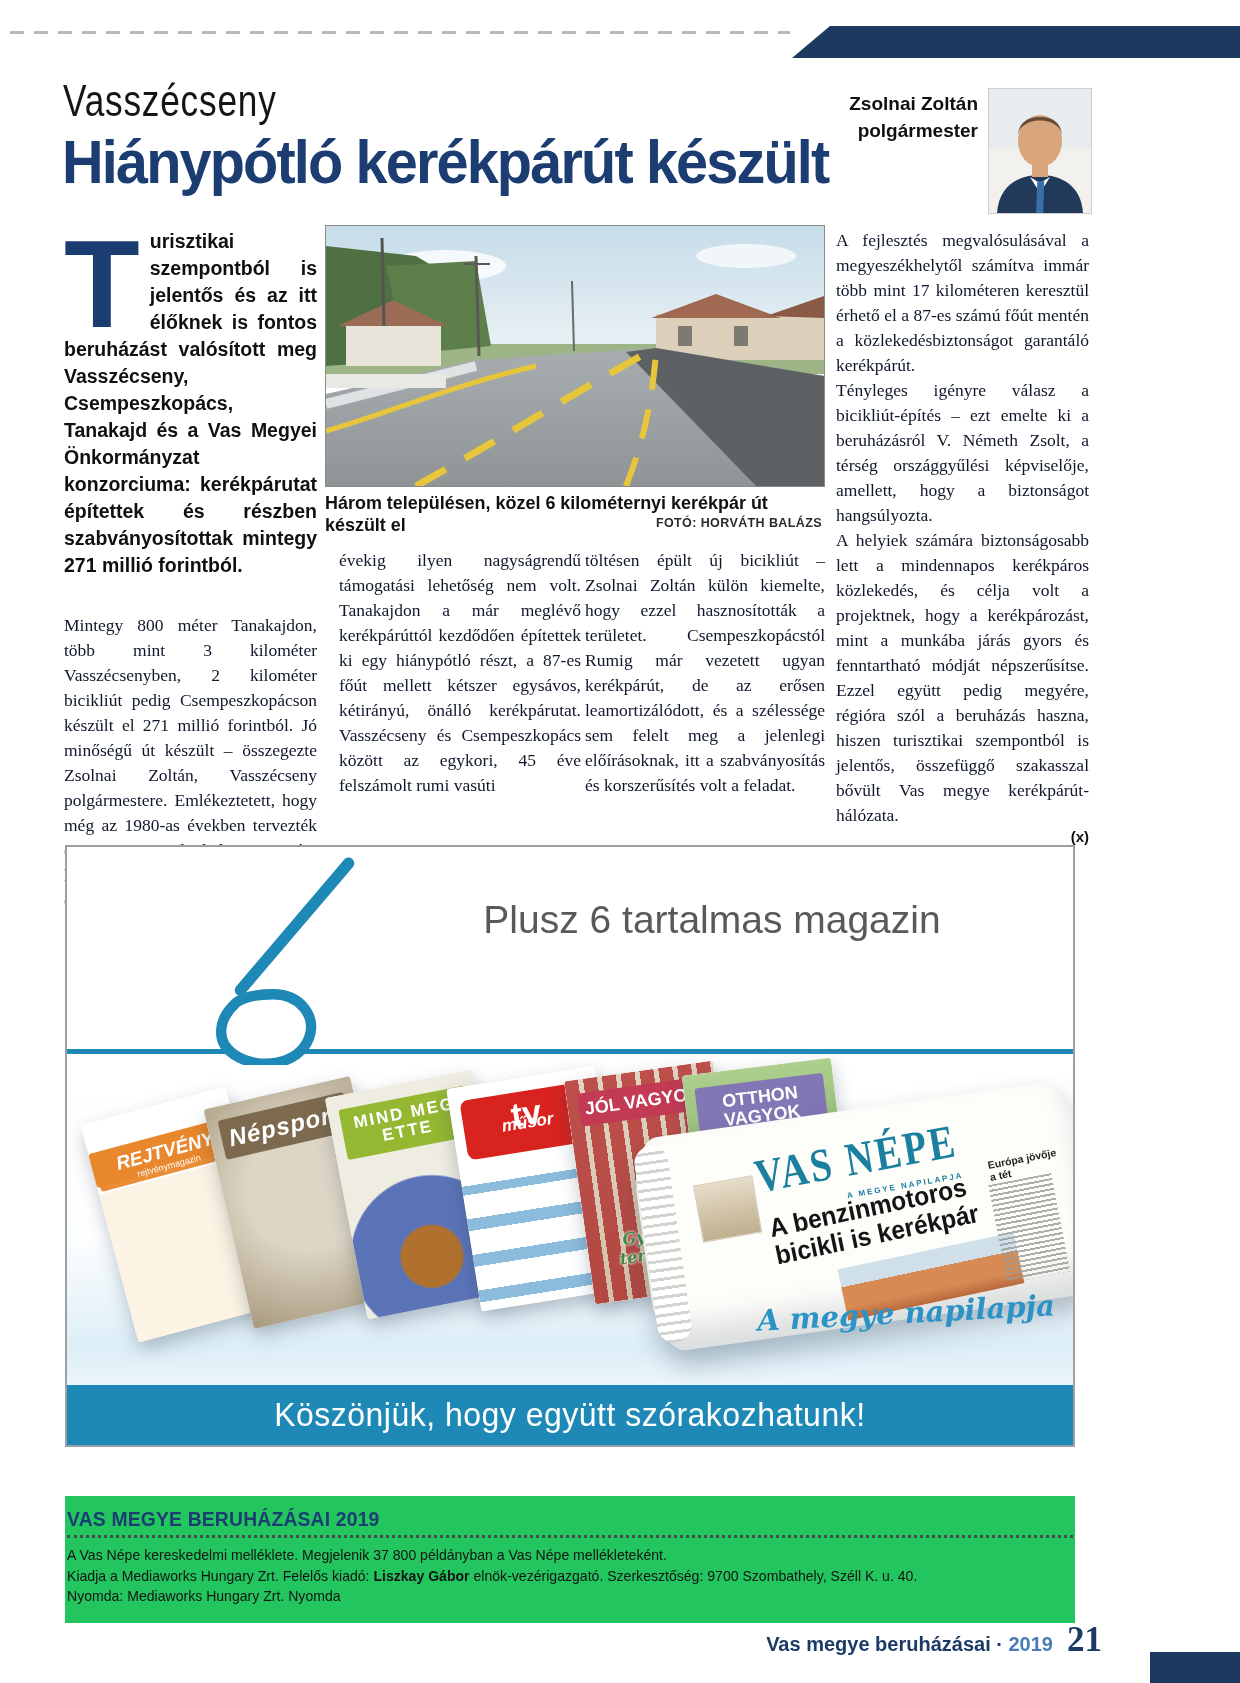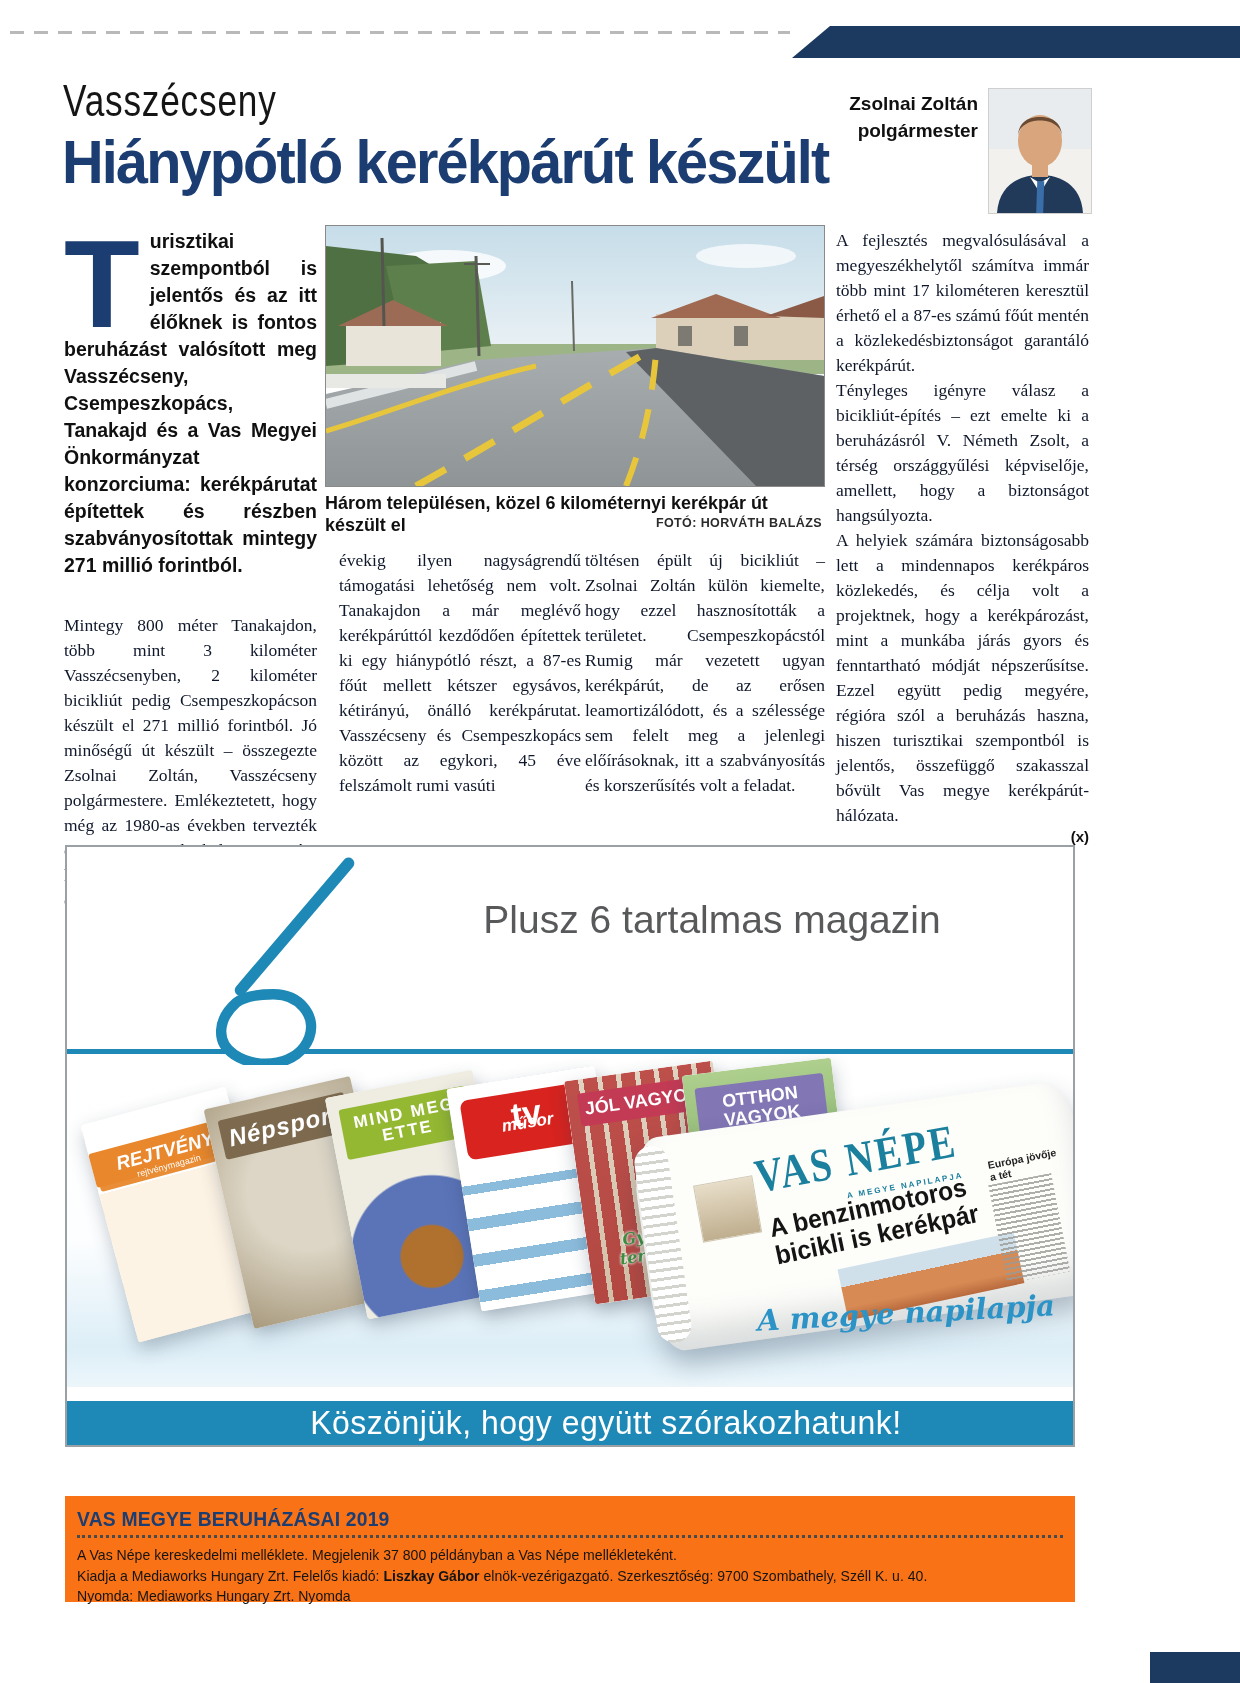--- a/index.html
+++ b/index.html
@@ -45,22 +45,22 @@
 
   
   .ad { position:absolute; left:65px; top:845px; width:1010px; height:602px; background:#fff;
     border:2px solid #9aa0a4; box-sizing:border-box; overflow:hidden; }
   .ad-heading { position:absolute; left:300px; top:42px; width:690px; text-align:center;
     font-size:39px; line-height:62px; color:#58595b; z-index:1; }
   .ad-line { position:absolute; left:0; top:202px; width:100%; height:5px; background:#1e89b6; z-index:2; }
   .ad-quote { position:absolute; left:90px; top:10px; width:300px; height:208px; z-index:4; }
   .ad-fan { position:absolute; left:0; top:207px; width:100%; height:333px; z-index:1;
     background:linear-gradient(to bottom,#ffffff 0%,#fdfeff 55%,#ddeef7 88%,#ecf6fb 100%); }
-  .ad-bar { position:absolute; left:0; bottom:0; width:100%; height:44px; background:#1e89b6;
-    display:flex; align-items:center; justify-content:center; z-index:5;padding-left:36px; }
+  .ad-bar { position:absolute; left:0; bottom:0; width:100%; height:60px; background:#1e89b6;
+    display:flex; align-items:center; justify-content:center; z-index:5; }
   .ad-bar span { color:#fff; font-size:33px; letter-spacing:0.5px; transform:scaleX(0.97); }
 
   
   .mag { position:absolute; width:150px; height:225px; background:#fbfaf6; border-radius:3px;
     box-shadow:0 8px 18px rgba(40,60,80,.3); }
   .mag .body { position:absolute; inset:0; border-radius:3px; z-index:0; }
   .mag .head { position:relative; z-index:1; margin:14px auto 0; width:82%; padding:7px 3px;
     color:#fff; font-weight:700; text-align:center; line-height:1.08; font-size:18px; border-radius:3px; }
   .mag .sub { position:relative; z-index:1; text-align:center; }
   .mag-1 .head { width:96%; font-style:italic; font-size:19px; margin-top:30px; }
@@ -101,22 +101,22 @@
   .np-strip { position:absolute; left:190px; top:150px; width:180px; height:52px; transform:rotate(-4deg);
     background:linear-gradient(#cfe0ea 0 35%, #d88a54 35% 75%, #b86a3e 100%); }
   .np-sidehead { position:absolute; left:352px; top:66px; width:70px; font-weight:700; font-size:10.5px;
     line-height:12px; color:#222; transform:rotate(-3deg); }
   .np-sidetext { position:absolute; left:352px; top:92px; width:64px; height:100px; transform:rotate(-3deg);
     background:repeating-linear-gradient(180deg,#9a9a96 0 2px, transparent 2px 5px); opacity:.8; }
   .tagline { position:absolute; left:690px; top:242px; z-index:7; font-family:"DejaVu Serif",serif;
     font-style:italic; font-weight:700; font-size:29px; color:#2b93c6; transform:rotate(-3deg); }
 
   
-  .imprint { position:absolute; left:65px; top:1496px; width:1010px; height:106px; background:#f97316;
-    box-sizing:border-box; padding:11px 12px; }
+  .imprint { position:absolute; left:65px; top:1496px; width:1010px; height:127px; background:#22c55e;
+    box-sizing:border-box; padding:11px 2px; }
   .imprint-title { color:#1c3d72; font-weight:700; font-size:21px; transform:scaleX(0.92);
     transform-origin:left; letter-spacing:0.2px; }
   .imprint-dots { border-bottom:3px dotted #4a4a4a; margin:4px 0 7px; }
   .imprint-line { font-size:14.5px; line-height:20.5px; color:#141414; transform:scaleX(0.97);
     transform-origin:left; white-space:nowrap; }
 
   
   .page-footer { position:absolute; top:1620px; right:138px; display:flex; align-items:baseline; gap:14px; }
   .pf-label { font-weight:700; font-size:20px; color:#1c3a66; }
   .pf-label .yr { color:#4a7cb8; }
@@ -281,15 +281,23 @@
   </div>
 
   <div class="imprint">
     <div class="imprint-title">VAS MEGYE BERUHÁZÁSAI 2019</div>
     <div class="imprint-dots"></div>
     <div class="imprint-line">A Vas Népe kereskedelmi melléklete. Megjelenik 37 800 példányban a Vas Népe mellékleteként.</div>
     <div class="imprint-line"><span>Kiadja a Mediaworks Hungary Zrt. Felelős kiadó: </span><b>Liszkay Gábor</b><span> elnök-vezérigazgató. Szerkesztőség: 9700 Szombathely, Széll K. u. 40.</span></div>
     <div class="imprint-line">Nyomda: Mediaworks Hungary Zrt. Nyomda</div>
   </div>
 
+  <div class="page-footer">
+    <div class="pf-label">
+      <span>Vas megye beruházásai</span>
+      <span>·</span>
+      <span class="yr">2019</span>
+    </div>
+    <div class="pf-num">21</div>
+  </div>
   <div class="corner-block"></div>
 
 </div>
 
 </body></html>

